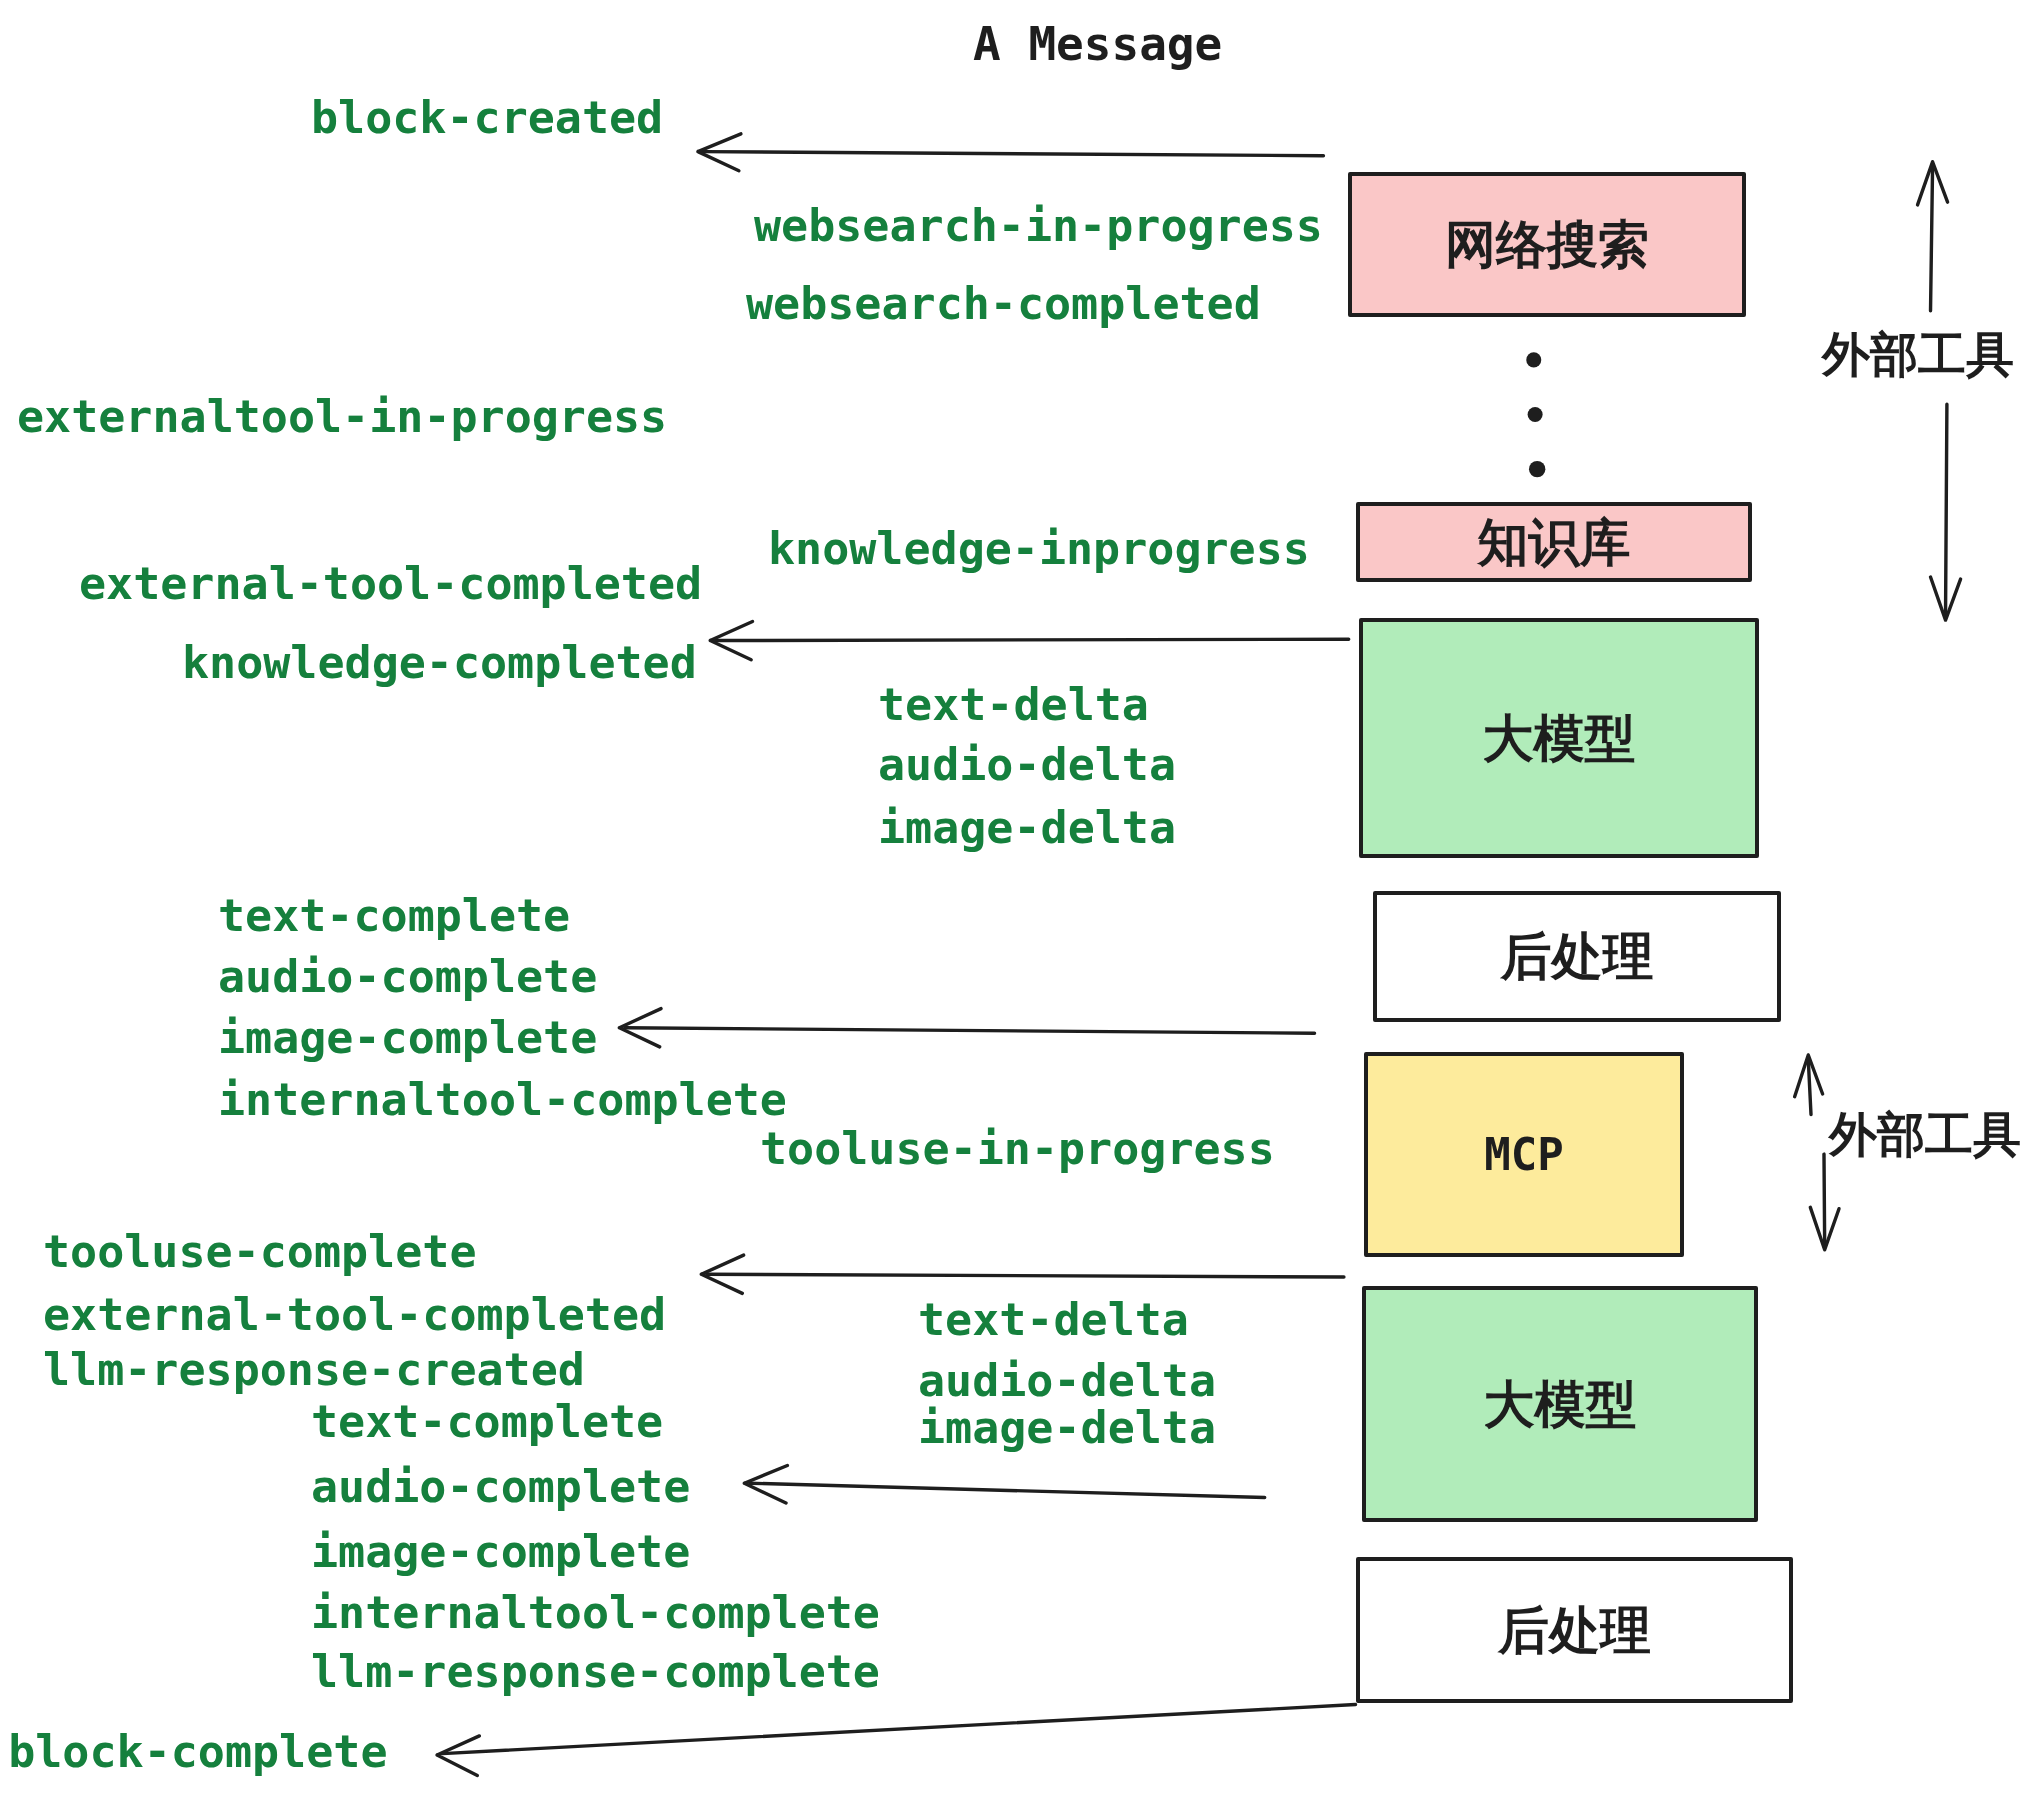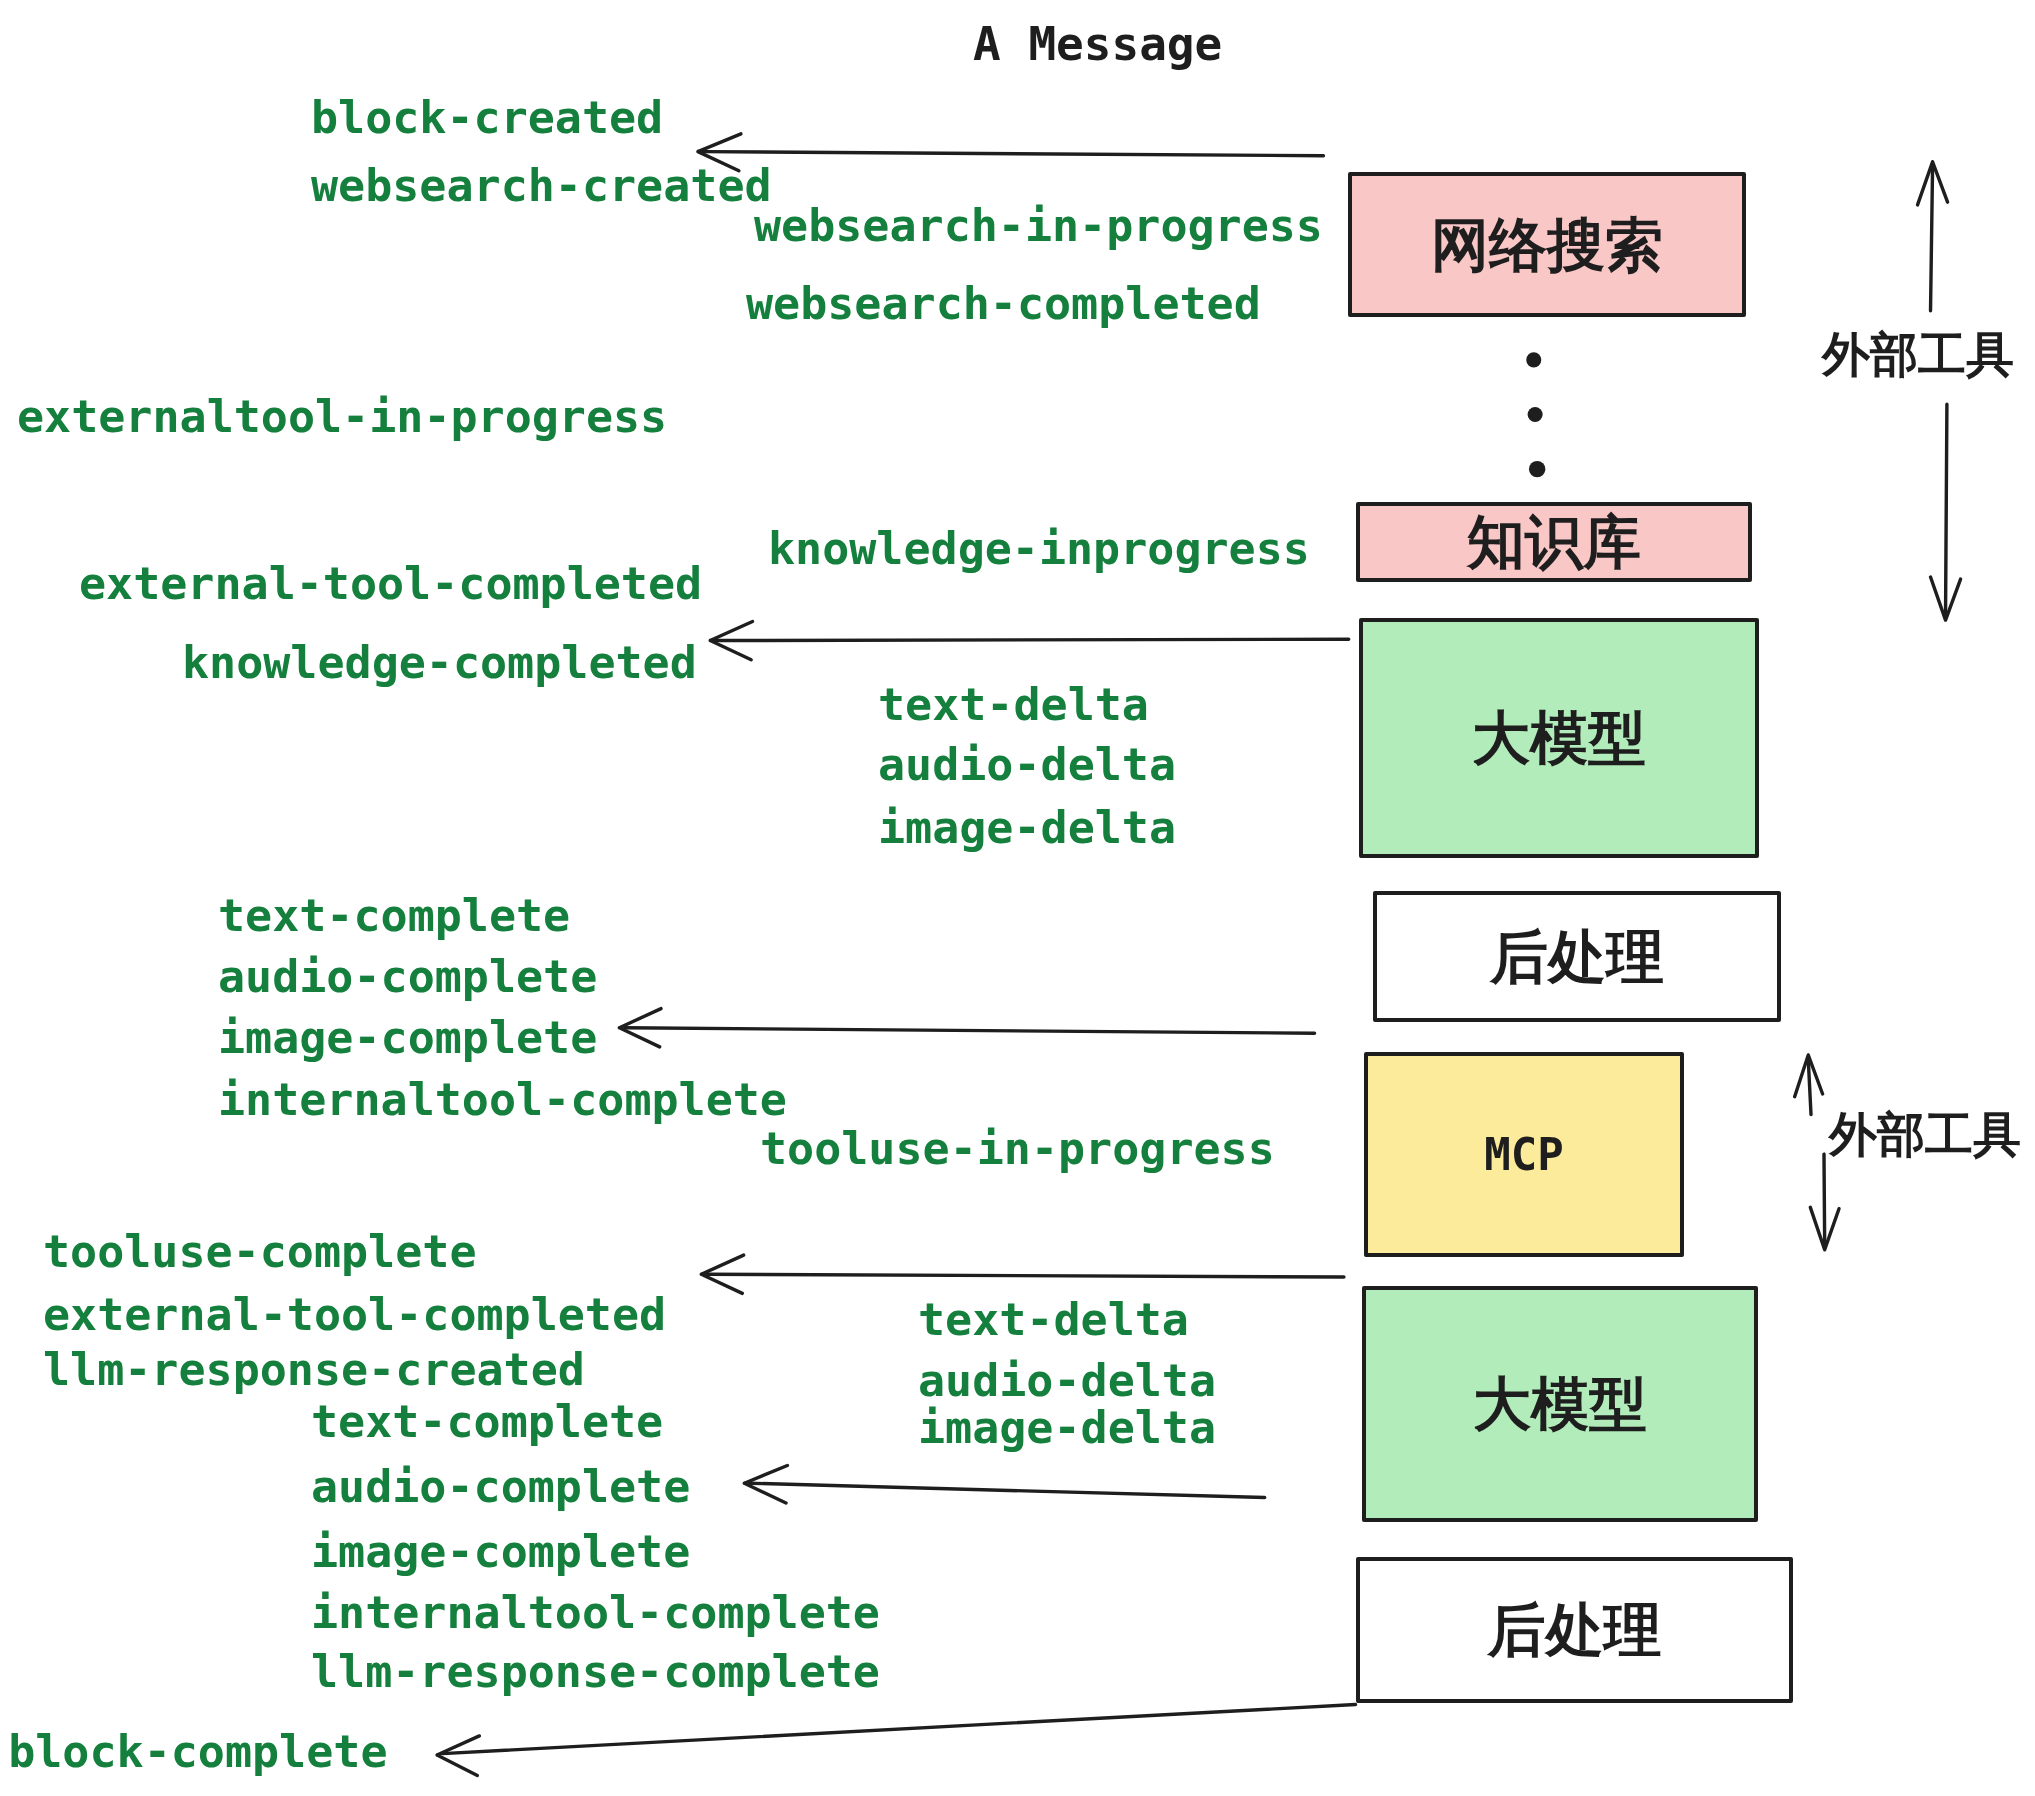--- a/index.html
+++ b/index.html
@@ -32,21 +32,21 @@
     position:absolute;
     border:4.1px solid #1e1e1e;
     border-radius:2px;
     display:flex;
     align-items:center;
     justify-content:center;
     box-sizing:border-box;
   }
   .box .cjk{
     font-family:"Liberation Sans","DejaVu Sans",sans-serif;
-    font-size:58px;
+    font-size:51px;
     font-weight:600;
     color:#1e1e1e;
     line-height:1;
     white-space:nowrap;
   }
   .box .mono{
     font-family:"DejaVu Sans Mono","Liberation Mono",monospace;
     font-size:44px;
     font-weight:bold;
     color:#1e1e1e;
@@ -67,21 +67,20 @@
   }
 </style>
 </head>
 <body>
 
 <div id="canvas">
 
   <div class="title" style="left:973px;top:20.5px;">A Message</div>
 
   <div class="evt" style="left:311px;top:95px;">block-created</div>
-  <div class="evt" style="left:311px;top:163px;">websearch-created</div>
   <div class="evt" style="left:754px;top:203px;">websearch-in-progress</div>
   <div class="evt" style="left:746px;top:281px;">websearch-completed</div>
   <div class="evt" style="left:17px;top:394px;">externaltool-in-progress</div>
   <div class="evt" style="left:768px;top:526px;">knowledge-inprogress</div>
   <div class="evt" style="left:79px;top:561px;">external-tool-completed</div>
   <div class="evt" style="left:182px;top:640px;">knowledge-completed</div>
 
   <div class="evt" style="left:878px;top:682px;">text-delta</div>
   <div class="evt" style="left:878px;top:742px;">audio-delta</div>
   <div class="evt" style="left:878px;top:805px;">image-delta</div>

